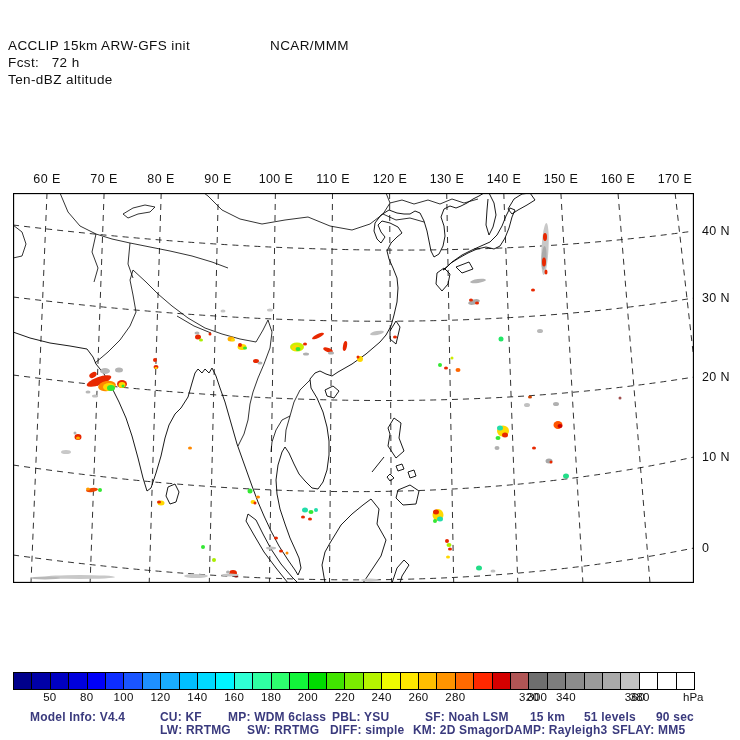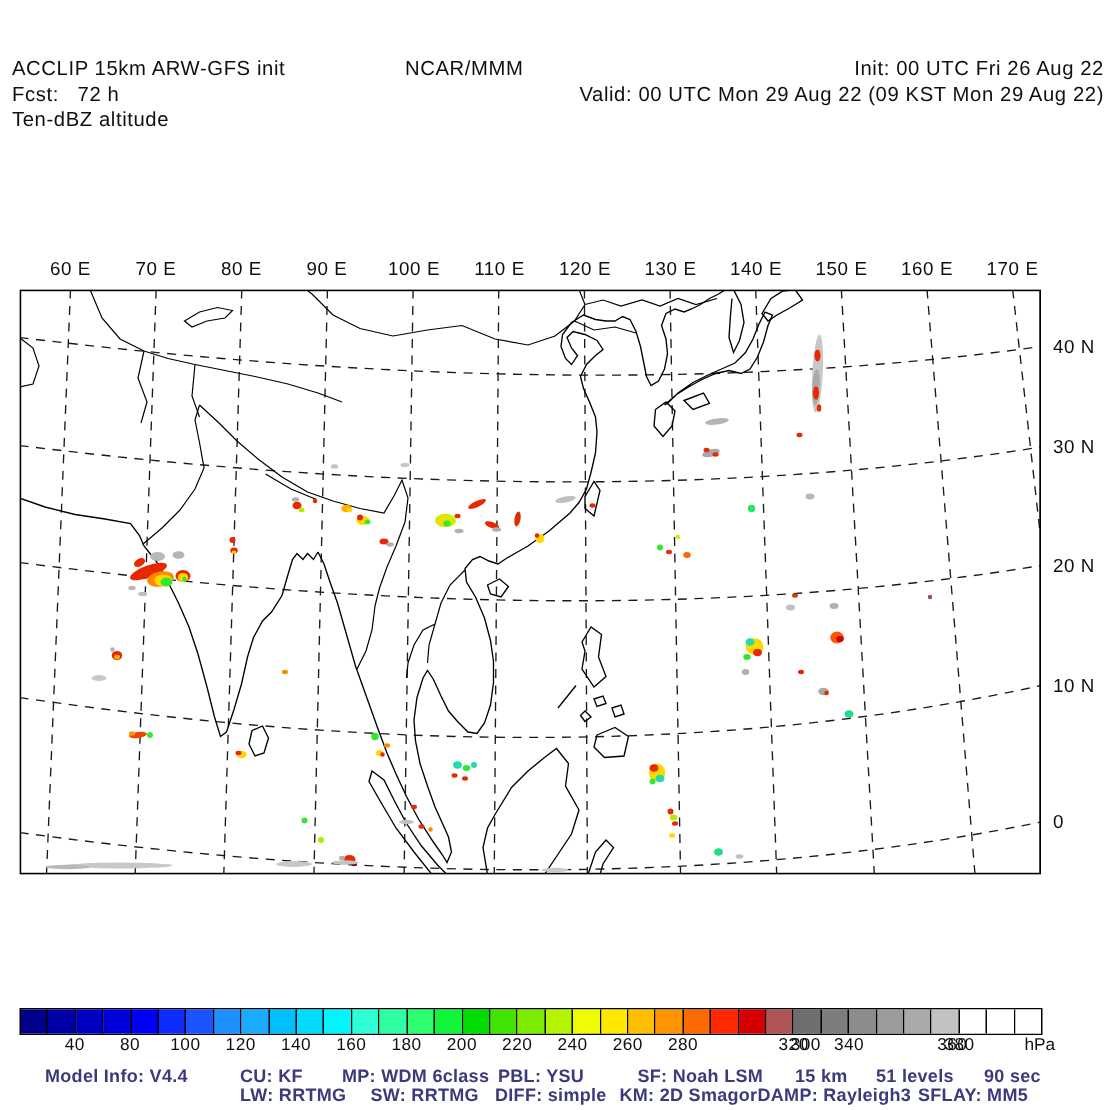--- a/index.html
+++ b/index.html
@@ -17,23 +17,21 @@
   .cbunit{position:absolute;left:683px;top:691px;font-size:11.5px;color:#101010;}
   .info{position:absolute;font-size:12px;color:#3a3a7d;letter-spacing:.2px;white-space:pre;font-weight:bold;}
 </style>
 </head>
 <body>
 
 <div id="fig">
 
   <div class="hdr" style="left:8px;top:6px">ACCLIP 15km ARW-GFS init</div>
   <div class="hdr" style="left:270px;top:6px">NCAR/MMM</div>
-  <div class="hdr" style="right:4px;top:6px">Init: 00 UTC Fri 26 Aug 22</div>
   <div class="hdr" style="left:8px;top:23px">Fcst:   72 h</div>
-  <div class="hdr" style="right:4px;top:23px">Valid: 00 UTC Mon 29 Aug 22 (09 KST Mon 29 Aug 22)</div>
   <div class="hdr" style="left:8px;top:40px">Ten-dBZ altitude</div>
 
   <div class="lonlab" style="left:47px">60 E</div>
   <div class="lonlab" style="left:104px">70 E</div>
   <div class="lonlab" style="left:161px">80 E</div>
   <div class="lonlab" style="left:218px">90 E</div>
   <div class="lonlab" style="left:276px">100 E</div>
   <div class="lonlab" style="left:333px">110 E</div>
   <div class="lonlab" style="left:390px">120 E</div>
   <div class="lonlab" style="left:447px">130 E</div>
@@ -257,21 +255,21 @@
       <div class="cbcell" style="background: rgb(125, 125, 125);"></div>
       <div class="cbcell" style="background: rgb(140, 140, 140);"></div>
       <div class="cbcell" style="background: rgb(155, 155, 155);"></div>
       <div class="cbcell" style="background: rgb(170, 170, 170);"></div>
       <div class="cbcell" style="background: rgb(194, 194, 194);"></div>
       <div class="cbcell" style="background: rgb(255, 255, 255);"></div>
       <div class="cbcell" style="background: rgb(255, 255, 255);"></div>
       <div class="cbcell" style="background: rgb(255, 255, 255);"></div>
     </div>
   <div class="cbticks">
-      <span class="cbt" style="left: 49.8649px;">40</span>
+      <span class="cbt" style="left: 49.8649px;">50</span>
       <span class="cbt" style="left: 86.7297px;">80</span>
       <span class="cbt" style="left: 123.595px;">100</span>
       <span class="cbt" style="left: 160.459px;">120</span>
       <span class="cbt" style="left: 197.324px;">140</span>
       <span class="cbt" style="left: 234.189px;">160</span>
       <span class="cbt" style="left: 271.054px;">180</span>
       <span class="cbt" style="left: 307.919px;">200</span>
       <span class="cbt" style="left: 344.784px;">220</span>
       <span class="cbt" style="left: 381.649px;">240</span>
       <span class="cbt" style="left: 418.514px;">260</span>

